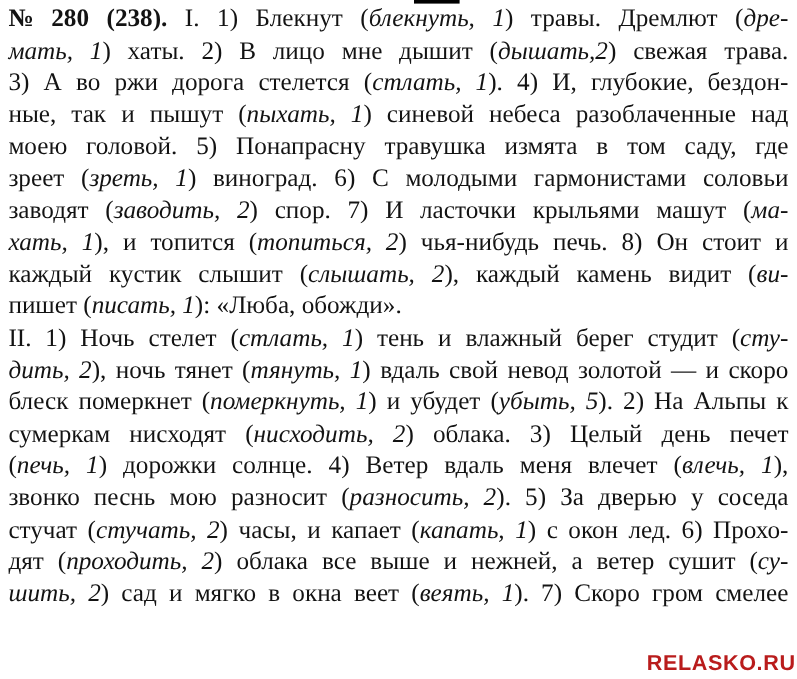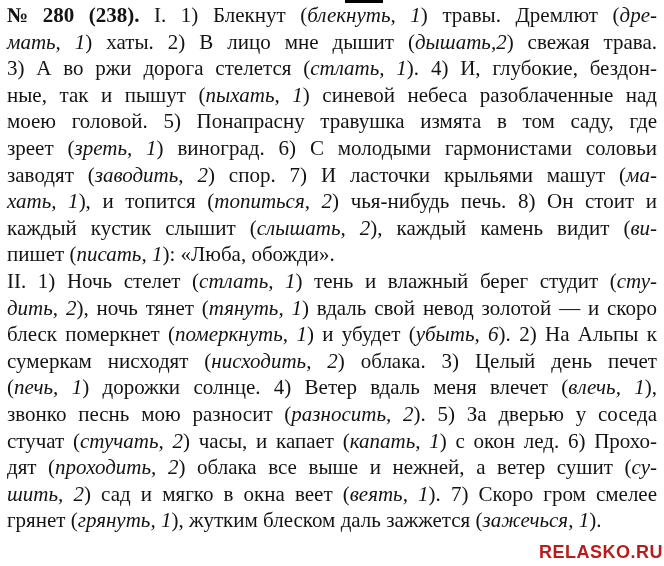--- a/index.html
+++ b/index.html
@@ -66,23 +66,22 @@
       <div class="line"><span class="line-inner" style="word-spacing: 6.55682px;"><span>3) А во ржи дорога стелется (</span><span class="seg-i">стлать, 1</span><span>). 4) И, глубокие, бездон-</span></span></div>
       <div class="line"><span class="line-inner" style="word-spacing: 7.30035px;"><span>ные, так и пышут (</span><span class="seg-i">пыхать, 1</span><span>) синевой небеса разоблаченные над</span></span></div>
       <div class="line"><span class="line-inner" style="word-spacing: 10.4219px;"><span>моею головой. 5) Понапрасну травушка измята в том саду, где</span></span></div>
       <div class="line"><span class="line-inner" style="word-spacing: 8.62109px;"><span>зреет (</span><span class="seg-i">зреть, 1</span><span>) виноград. 6) С молодыми гармонистами соловьи</span></span></div>
       <div class="line"><span class="line-inner" style="word-spacing: 8.65104px;"><span>заводят (</span><span class="seg-i">заводить, 2</span><span>) спор. 7) И ласточки крыльями машут (</span><span class="seg-i">ма-</span></span></div>
       <div class="line"><span class="line-inner" style="word-spacing: 6.35795px;"><span class="seg-i">хать, 1</span><span>), и топится (</span><span class="seg-i">топиться, 2</span><span>) чья-нибудь печь. 8) Он стоит и</span></span></div>
       <div class="line"><span class="line-inner" style="word-spacing: 8.79883px;"><span>каждый кустик слышит (</span><span class="seg-i">слышать, 2</span><span>), каждый камень видит (</span><span class="seg-i">ви-</span></span></div>
       <div class="line"><span class="line-inner"><span>пишет (</span><span class="seg-i">писать, 1</span><span>): «Люба, обожди».</span></span></div>
       <div class="line"><span class="line-inner" style="word-spacing: 6.32528px;"><span>II. 1) Ночь стелет (</span><span class="seg-i">стлать, 1</span><span>) тень и влажный берег студит (</span><span class="seg-i">сту-</span></span></div>
       <div class="line"><span class="line-inner" style="word-spacing: 2.56641px;"><span class="seg-i">дить, 2</span><span>), ночь тянет (</span><span class="seg-i">тянуть, 1</span><span>) вдаль свой невод золотой — и скоро</span></span></div>
-      <div class="line"><span class="line-inner" style="word-spacing: 3.10085px;"><span>блеск померкнет (</span><span class="seg-i">померкнуть, 1</span><span>) и убудет (</span><span class="seg-i">убыть, 6</span><span>). 2) На Альпы к</span></span></div>
+      <div class="line"><span class="line-inner" style="word-spacing: 3.10085px;"><span>блеск померкнет (</span><span class="seg-i">померкнуть, 1</span><span>) и убудет (</span><span class="seg-i">убыть, 5</span><span>). 2) На Альпы к</span></span></div>
       <div class="line"><span class="line-inner" style="word-spacing: 10.6582px;"><span>сумеркам нисходят (</span><span class="seg-i">нисходить, 2</span><span>) облака. 3) Целый день печет</span></span></div>
       <div class="line"><span class="line-inner" style="word-spacing: 8.05781px;"><span>(</span><span class="seg-i">печь, 1</span><span>) дорожки солнце. 4) Ветер вдаль меня влечет (</span><span class="seg-i">влечь, 1</span><span>),</span></span></div>
       <div class="line"><span class="line-inner" style="word-spacing: 6.52187px;"><span>звонко песнь мою разносит (</span><span class="seg-i">разносить, 2</span><span>). 5) За дверью у соседа</span></span></div>
       <div class="line"><span class="line-inner" style="word-spacing: 3.49479px;"><span>стучат (</span><span class="seg-i">стучать, 2</span><span>) часы, и капает (</span><span class="seg-i">капать, 1</span><span>) с окон лед. 6) Прохо-</span></span></div>
       <div class="line"><span class="line-inner" style="word-spacing: 6.34091px;"><span>дят (</span><span class="seg-i">проходить, 2</span><span>) облака все выше и нежней, а ветер сушит (</span><span class="seg-i">су-</span></span></div>
       <div class="line"><span class="line-inner" style="word-spacing: 4.88582px;"><span class="seg-i">шить, 2</span><span>) сад и мягко в окна веет (</span><span class="seg-i">веять, 1</span><span>). 7) Скоро гром смелее</span></span></div>
-      <div class="line"><span class="line-inner"><span>грянет (</span><span class="seg-i">грянуть, 1</span><span>), жутким блеском даль зажжется (</span><span class="seg-i">зажечься, 1</span><span>).</span></span></div>
     </div>
   <div class="watermark">RELASKO.RU</div>
 </div>
 
 </body></html>

